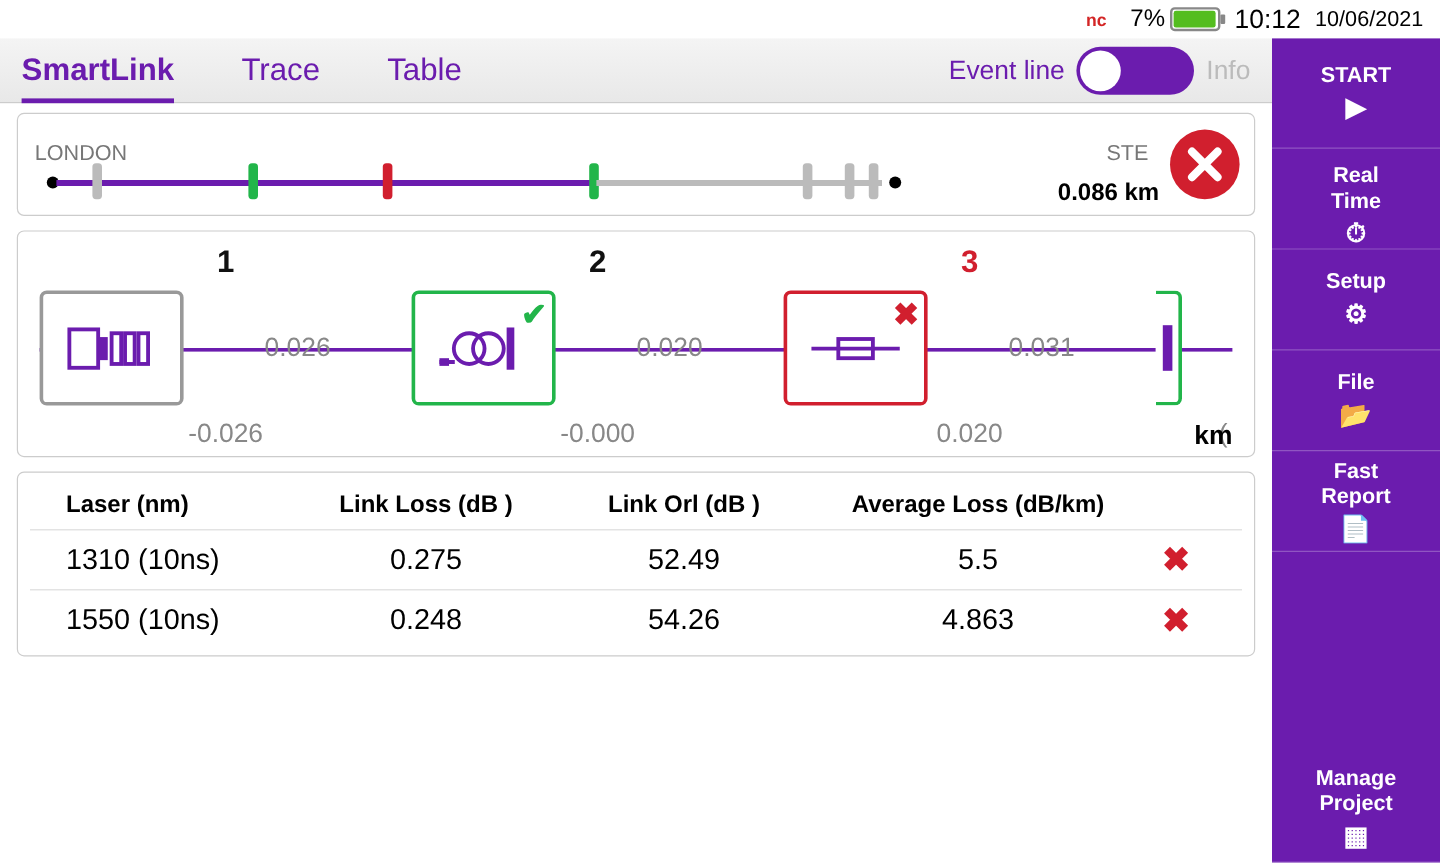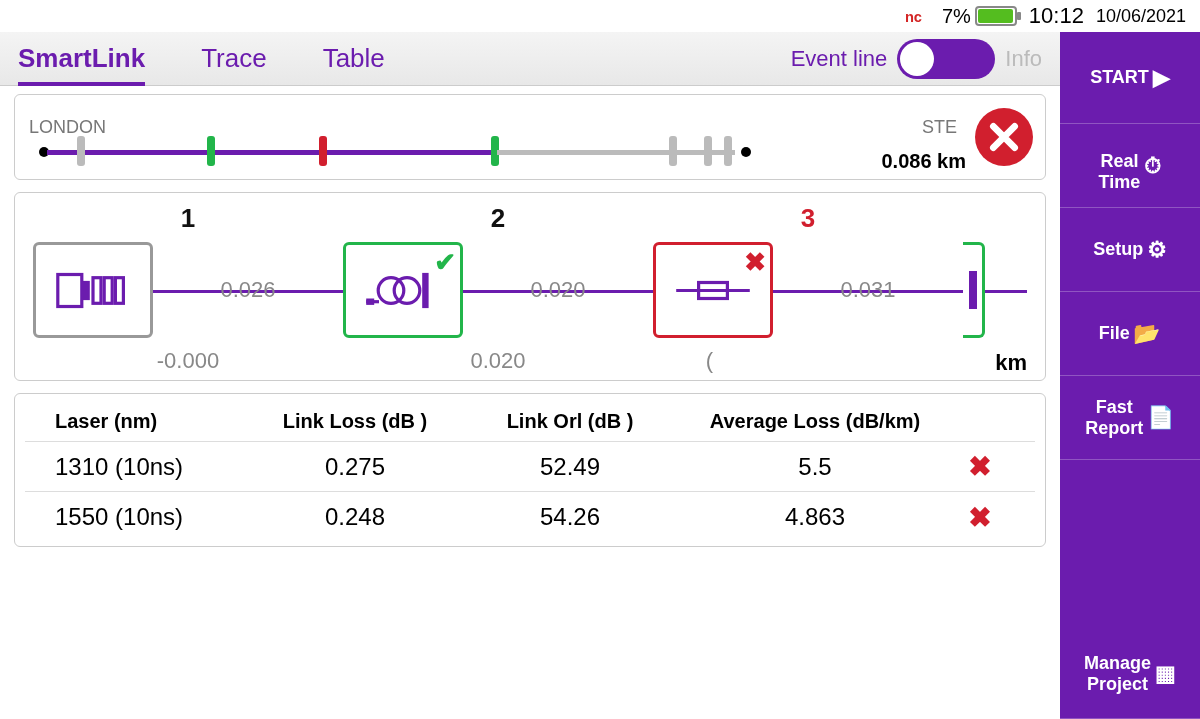--- a/index.html
+++ b/index.html
@@ -12,21 +12,21 @@
   .battery-icon::after { content:""; position:absolute; right:-6px; top:4px; width:4px; height:8px; background:#888; border-radius:1px;}
   .battery-icon .fill { position:absolute; left:1px; top:1px; bottom:1px; width:92%; background:#54bd1f; border-radius:2px;}
   .clock { font-size:22px; }
   .date { font-size:18px; padding-right:6px;}
   .sysicons { display:flex; gap:6px; align-items:center; margin-right:4px;flex-direction:column;}
   .sysicon { width:22px; height:22px; opacity:.85;}
   
   .body { flex:1; display:flex; min-height:0; }
   .main { flex:1; display:flex; flex-direction:column; min-width:0; }
   .sidebar { width:140px; background:#6b1cae; display:flex; flex-direction:column; }
-  .side-btn { flex:0 0 auto; height:84px; border-bottom:1px solid rgba(255,255,255,.25); color:#fff; display:flex; flex-direction:row; align-items:center; justify-content:center; font-size:18px; font-weight:bold; gap:4px; cursor:pointer;}
+  .side-btn { flex:0 0 auto; height:84px; border-bottom:1px solid rgba(255,255,255,.25); color:#fff; display:flex; flex-direction:column; align-items:center; justify-content:center; font-size:18px; font-weight:bold; gap:4px; cursor:pointer;}
   .side-btn.start { height:92px;}
   .side-btn .icon { font-size:22px; }
   .side-spacer { flex:1; }
   
   .tabbar { height:54px; background:linear-gradient(#f4f4f4,#e8e8e8); display:flex; align-items:center; padding:0 18px; gap:56px; border-bottom:1px solid #ccc; position:relative;}
   .tab { font-size:26px; color:#6b1cae; cursor:pointer; position:relative;}
   .tab.active { font-weight:bold; }
   .tab.active::after { content:""; position:absolute; left:0; right:0; bottom:-12px; height:4px; background:#6b1cae;}
   .eventline-wrap { margin-left:auto; display:flex; align-items:center; gap:10px;}
   .eventline-lbl { color:#6b1cae; font-size:22px;}
@@ -194,20 +194,21 @@
           </div>
           <div class="ev-span">0.031</div>
 
           <div class="ev-partial">
             <svg width="12" height="50">
                 <rect x="2" y="6" width="8" height="38" fill="#6b1cae"></rect>
               </svg>
           </div>
         </div>
         <div class="ev-bottom-row">
+          <div class="ev-bv">-0.026</div>
           <div class="ev-bv">-0.000</div>
           <div class="ev-bv">0.020</div>
           <div class="ev-col-narrow" style="font-size:22px;color:#888;">(</div>
         </div>
         <div class="ev-unit">km</div>
       </div>
 
       <div class="tbl">
         <div class="tbl-row hdr">
           <div class="c1">Laser (nm)</div>

